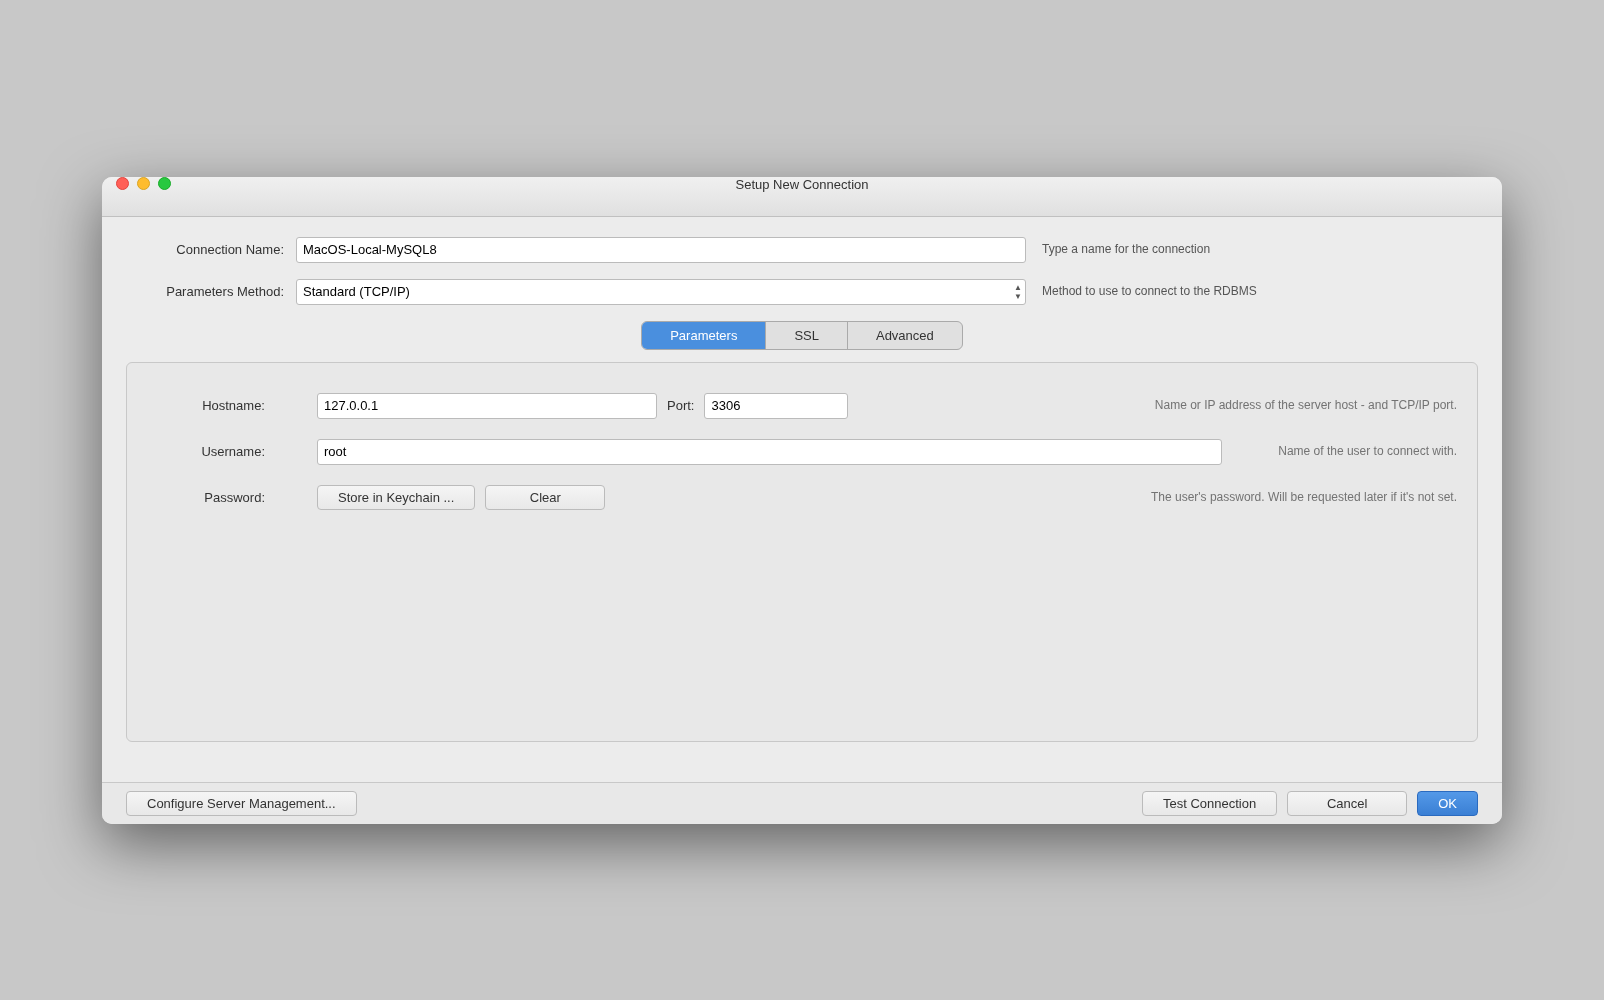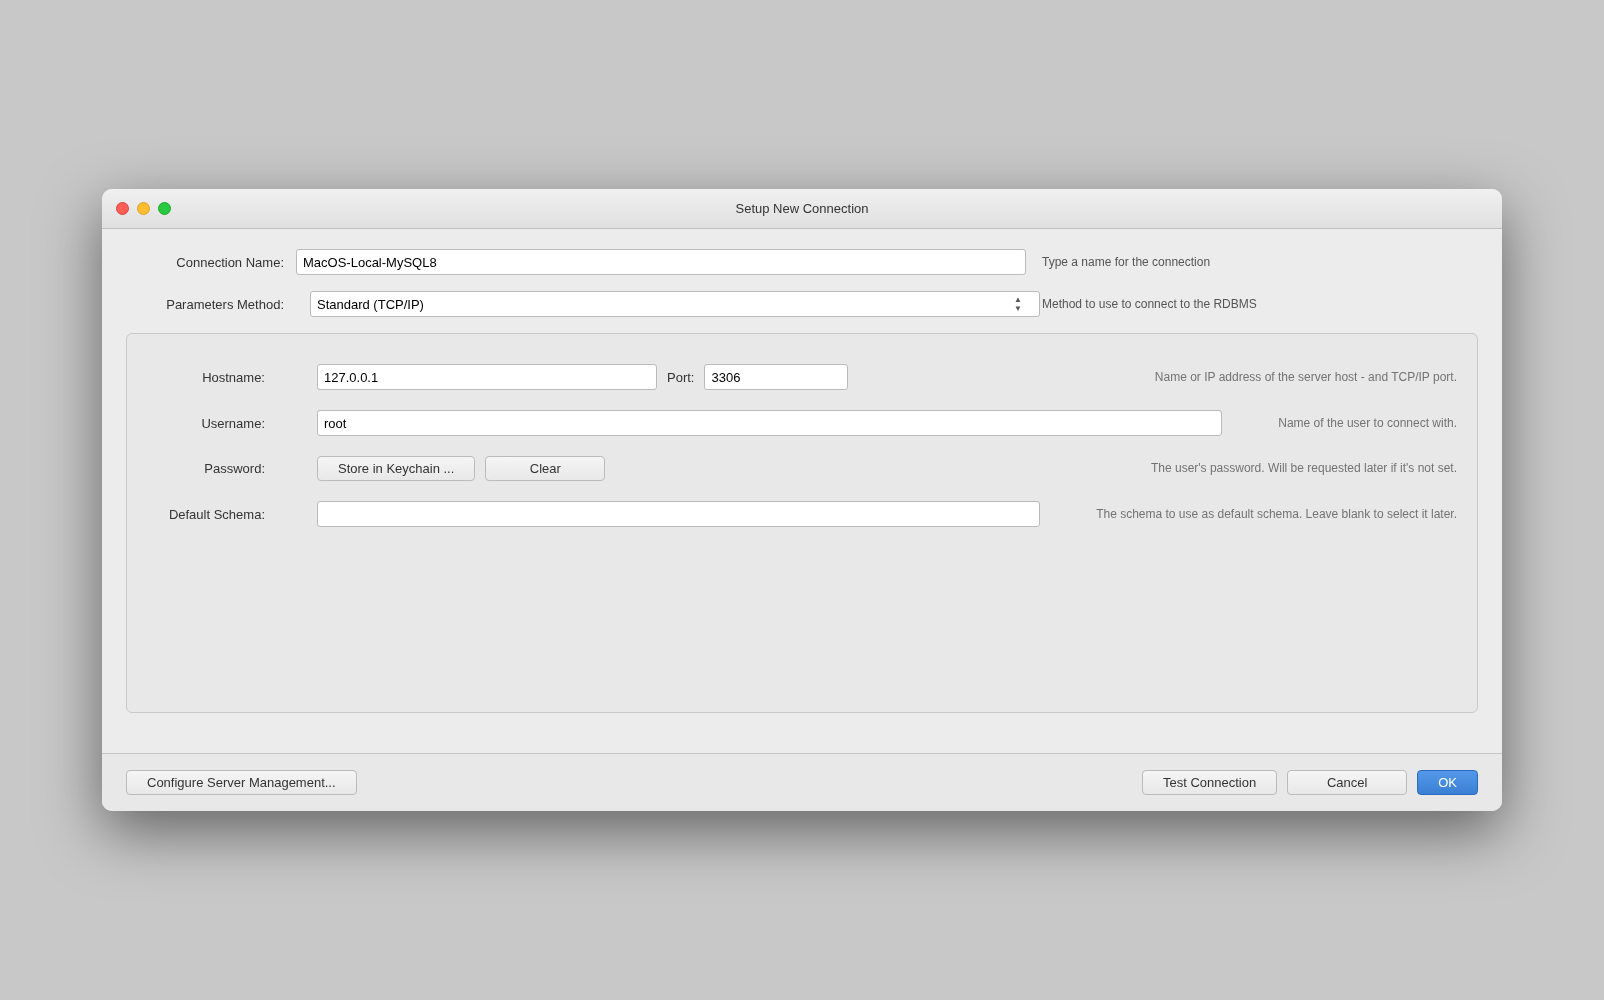--- a/index.html
+++ b/index.html
@@ -25,21 +25,21 @@
       border-radius: 10px;
       box-shadow: 0 20px 60px rgba(0,0,0,0.5);
       overflow: hidden;
     }
 
     .titlebar {
       background: linear-gradient(to bottom, #f0f0f0, #e0e0e0);
       border-bottom: 1px solid #c0c0c0;
       height: 40px;
       display: flex;
-      align-items: center;
+      align-items: flex-start;
       padding: 0 14px;
       position: relative;
     }
 
     .titlebar-controls {
       display: flex;
       gap: 8px;
       align-items: center;
     }
 
@@ -130,21 +130,20 @@
       height: 26px;
       border: 1px solid #bbb;
       border-radius: 3px;
       padding: 0 24px 0 6px;
       font-size: 13px;
       background: white;
       appearance: none;
       -webkit-appearance: none;
       outline: none;
       cursor: pointer;
-      margin-left: 14px;
     }
 
     .select-arrows {
       position: absolute;
       right: 4px;
       top: 50%;
       transform: translateY(-50%);
       display: flex;
       flex-direction: column;
       pointer-events: none;
@@ -268,21 +267,21 @@
     .btn-primary {
       background: linear-gradient(to bottom, #5499e8, #3a7fd4);
       border-color: #2a6abf;
       color: white;
       min-width: 60px;
     }
 
     .footer {
       display: flex;
       align-items: flex-end;
-      padding: 16px 24px;
+      padding: 8px 24px;
       border-top: 1px solid #c8c8c8;
       background: #e8e8e8;
     }
 
     .footer-left {
       flex: 1;
     }
 
     .footer-right {
       display: flex;
@@ -326,20 +325,27 @@
           </select>
           <div class="select-arrows">
             <span>▲</span>
             <span>▼</span>
           </div>
         </div>
       </div>
       <div class="form-help">Method to use to connect to the RDBMS</div>
     </div>
 
+    <div class="tabs-row">
+      <div class="tabs-container">
+        <button class="tab active">Parameters</button>
+        <button class="tab">SSL</button>
+        <button class="tab">Advanced</button>
+      </div>
+    </div>
 
     <div class="panel">
 
       <div class="panel-row">
         <div class="panel-label">Hostname:</div>
         <div class="panel-control">
           <div class="hostname-port-row">
             <div class="hostname-input">
               <input type="text" value="127.0.0.1" style="">
             </div>
@@ -364,27 +370,20 @@
         <div class="panel-label">Password:</div>
         <div class="panel-control">
           <div class="password-buttons">
             <button class="btn">Store in Keychain ...</button>
             <button class="btn">Clear</button>
           </div>
         </div>
         <div class="panel-help">The user's password. Will be requested later if it's not set.</div>
       </div>
 
-      <div class="panel-row">
-        <div class="panel-label">Default Schema:</div>
-        <div class="panel-control">
-          <input type="text" value="" style="">
-        </div>
-        <div class="panel-help">The schema to use as default schema. Leave blank to select it later.</div>
-      </div>
 
     </div>
 
   </div>
 
   <div class="footer">
     <div class="footer-left">
       <button class="btn">Configure Server Management...</button>
     </div>
     <div class="footer-right">

